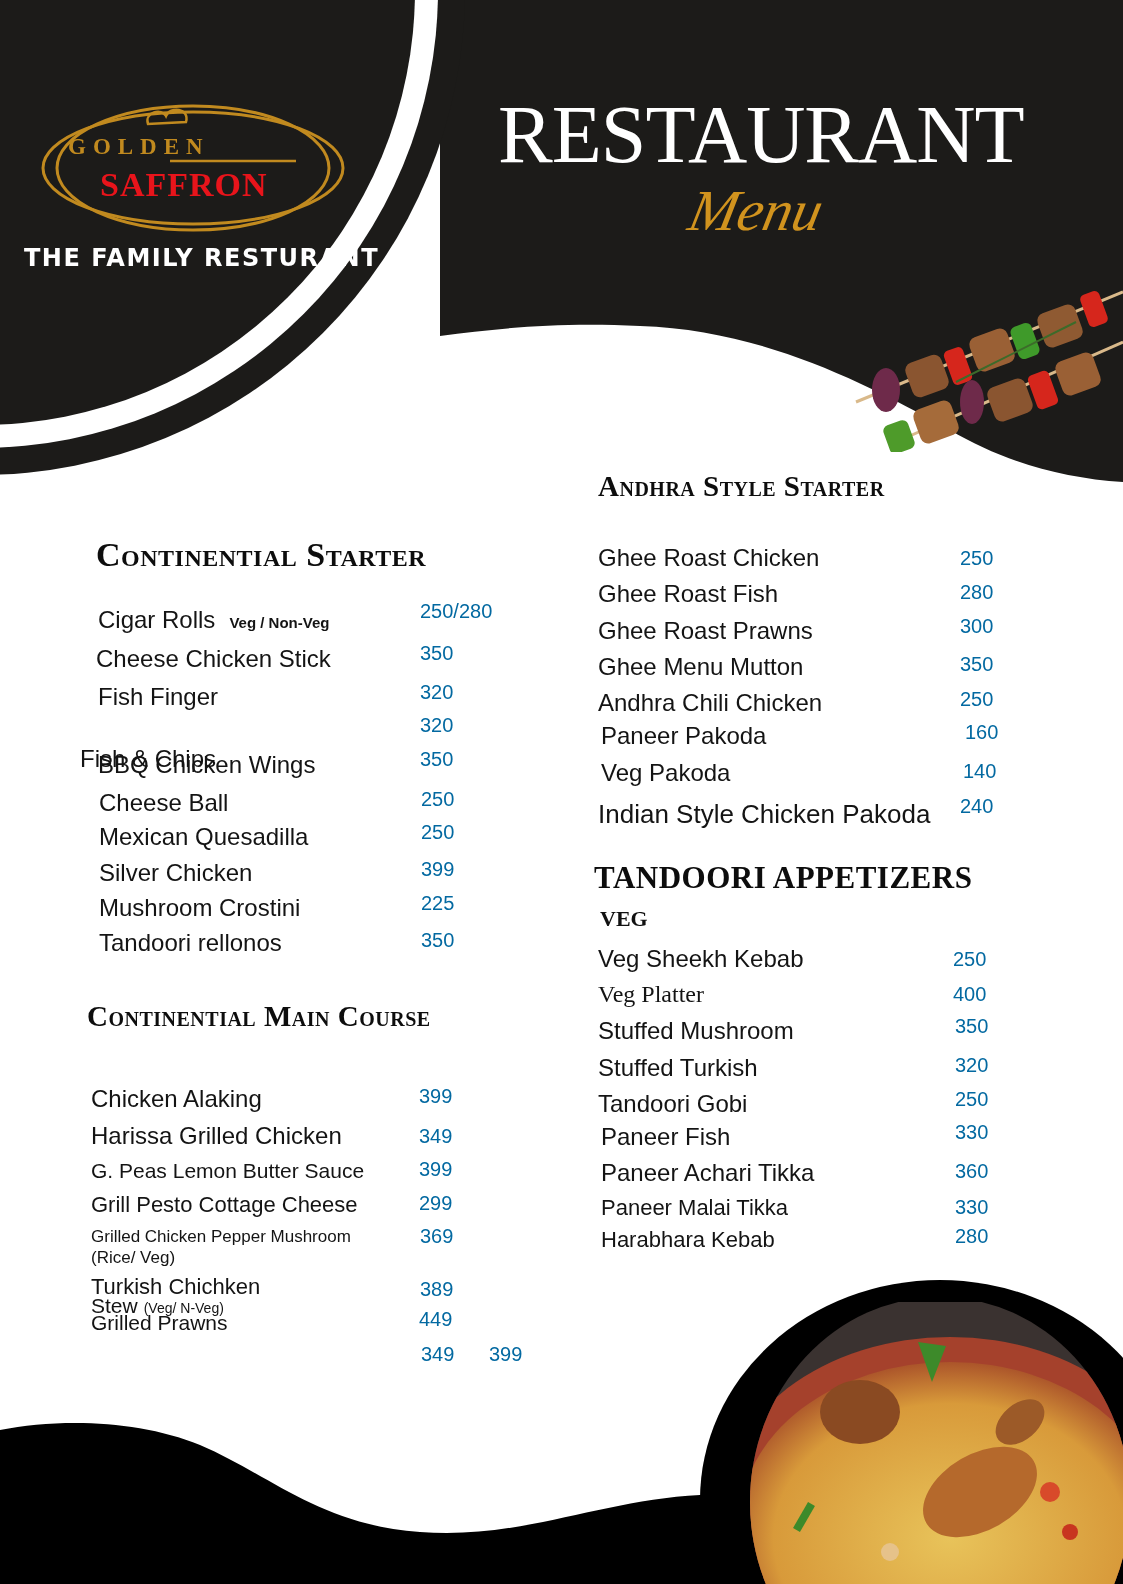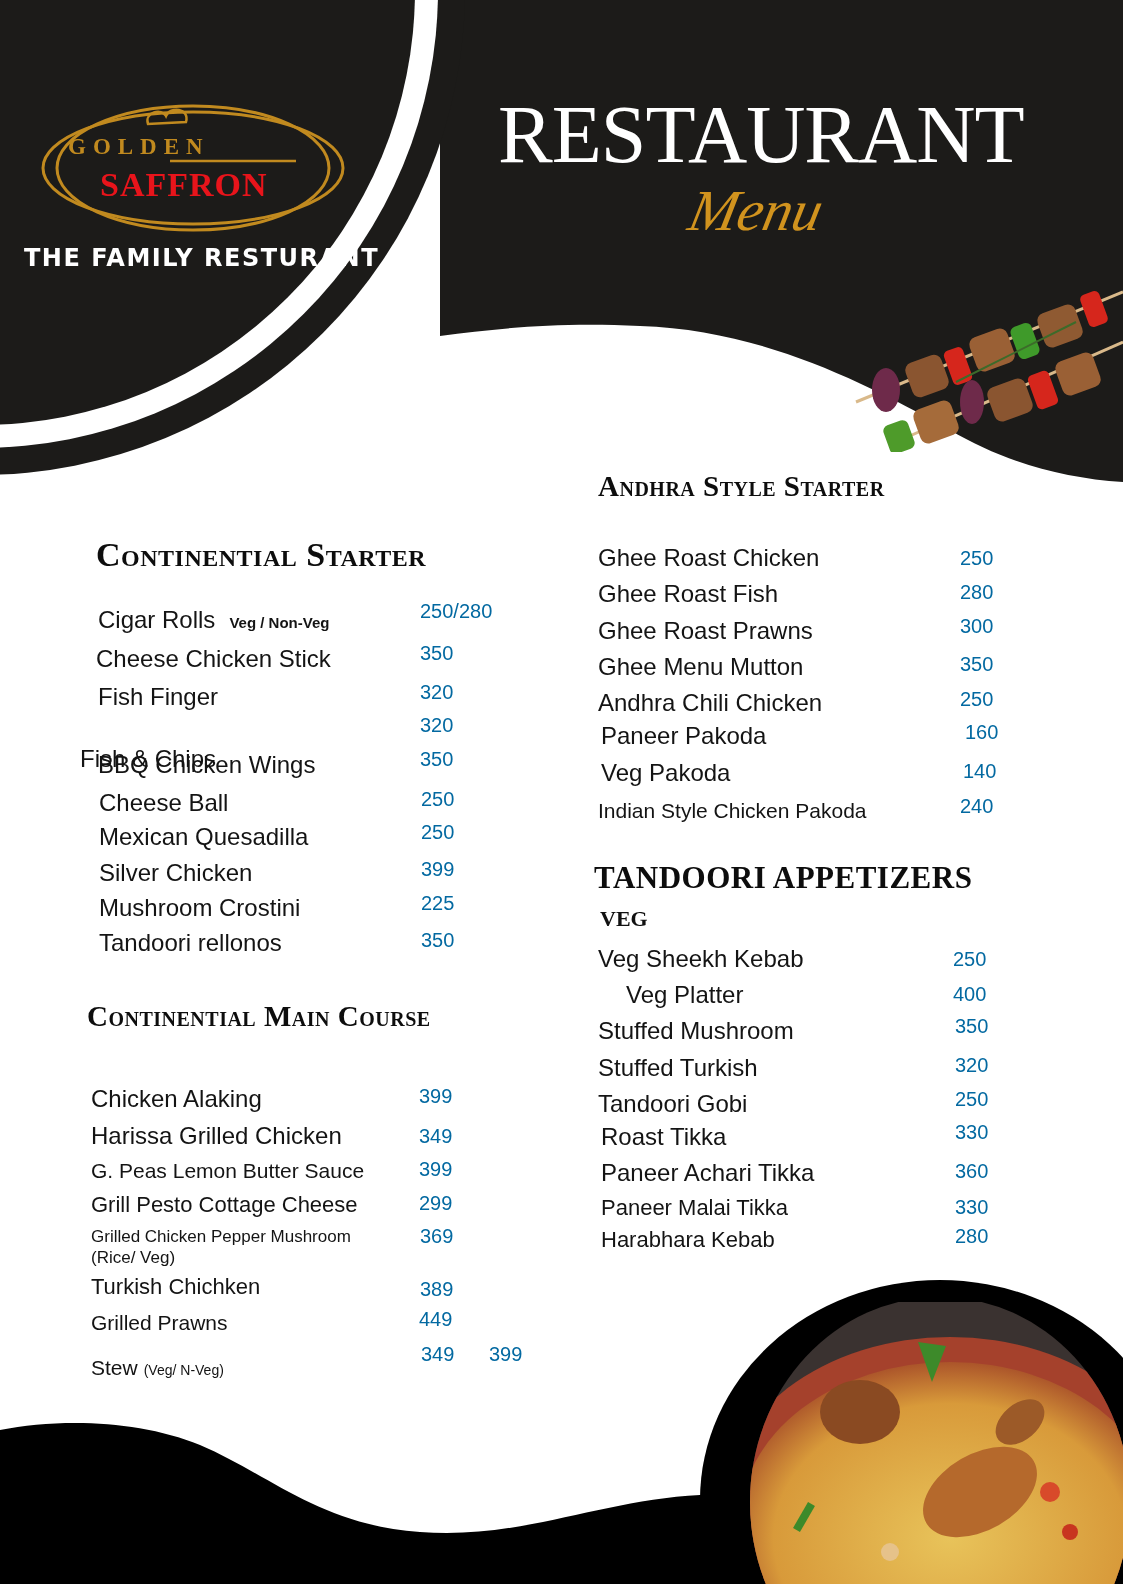--- a/index.html
+++ b/index.html
@@ -204,21 +204,21 @@
   <span class="name" style="font-size:17px;">(Rice/ Veg)</span>
 </div>
 <div class="price" style="left:420px; top:1225px;">369</div>
 
 <div class="item" style="left:91px; top:1274px;"><span class="name" style="font-size:22px;">Turkish Chichken</span></div>
 <div class="price" style="left:420px; top:1278px;">389</div>
 
 <div class="item" style="left:91px; top:1311px;"><span class="name" style="font-size:21px;">Grilled Prawns</span></div>
 <div class="price" style="left:419px; top:1308px;">449</div>
 
-<div class="item" style="left:91px; top:1356px;">
+<div class="item" style="left:91px; top:1294px;">
   <span class="name" style="font-size:21px;">Stew</span><span class="note-sm">(Veg/ N-Veg)</span>
 </div>
 <div class="price" style="left:421px; top:1343px;">349</div>
 <div class="price" style="left:489px; top:1343px;">399</div>
 
 <div class="section-title" style="left:598px; top:470px; font-size:29px;">Andhra Style Starter</div>
 
 <div class="item" style="left:598px; top:544px;"><span class="name">Ghee Roast Chicken</span></div>
 <div class="price" style="left:960px; top:547px;">250</div>
 
@@ -233,42 +233,42 @@
 
 <div class="item" style="left:598px; top:689px;"><span class="name">Andhra Chili Chicken</span></div>
 <div class="price" style="left:960px; top:688px;">250</div>
 
 <div class="item" style="left:601px; top:722px;"><span class="name">Paneer Pakoda</span></div>
 <div class="price" style="left:965px; top:721px;">160</div>
 
 <div class="item" style="left:601px; top:759px;"><span class="name">Veg Pakoda</span></div>
 <div class="price" style="left:963px; top:760px;">140</div>
 
-<div class="item" style="left:598px; top:799px;"><span class="name" style="font-size:21px;margin-top:48px;">Indian Style Chicken Pakoda</span></div>
+<div class="item" style="left:598px; top:799px;"><span class="name" style="font-size:26px;margin-top:48px;">Indian Style Chicken Pakoda</span></div>
 <div class="price" style="left:960px; top:795px;">240</div>
 
 <div class="section-title" style="left:594px; top:860px; font-size:31px; font-variant:normal;">TANDOORI APPETIZERS</div>
 <div class="sub-label" style="left:600px; top:906px;">VEG</div>
 
 <div class="item" style="left:598px; top:945px;"><span class="name">Veg Sheekh Kebab</span></div>
 <div class="price" style="left:953px; top:948px;">250</div>
 
-<div class="item" style="left:626px; top:981px;"><span class="name">Veg Platter</span></div>
+<div class="item" style="left:598px; top:981px;font-family:Liberation Serif, serif;"><span class="name">Veg Platter</span></div>
 <div class="price" style="left:953px; top:983px;">400</div>
 
 <div class="item" style="left:598px; top:1017px;"><span class="name">Stuffed Mushroom</span></div>
 <div class="price" style="left:955px; top:1015px;">350</div>
 
 <div class="item" style="left:598px; top:1054px;"><span class="name">Stuffed Turkish</span></div>
 <div class="price" style="left:955px; top:1054px;">320</div>
 
 <div class="item" style="left:598px; top:1090px;"><span class="name">Tandoori Gobi</span></div>
 <div class="price" style="left:955px; top:1088px;">250</div>
 
-<div class="item" style="left:601px; top:1123px;"><span class="name">Roast Tikka</span></div>
+<div class="item" style="left:601px; top:1123px;"><span class="name">Paneer Fish</span></div>
 <div class="price" style="left:955px; top:1121px;">330</div>
 
 <div class="item" style="left:601px; top:1159px;"><span class="name">Paneer Achari Tikka</span></div>
 <div class="price" style="left:955px; top:1160px;">360</div>
 
 <div class="item" style="left:601px; top:1195px;"><span class="name" style="font-size:22px;">Paneer Malai Tikka</span></div>
 <div class="price" style="left:955px; top:1196px;">330</div>
 
 <div class="item" style="left:601px; top:1227px;"><span class="name" style="font-size:22px;">Harabhara Kebab</span></div>
 <div class="price" style="left:955px; top:1225px;">280</div>

